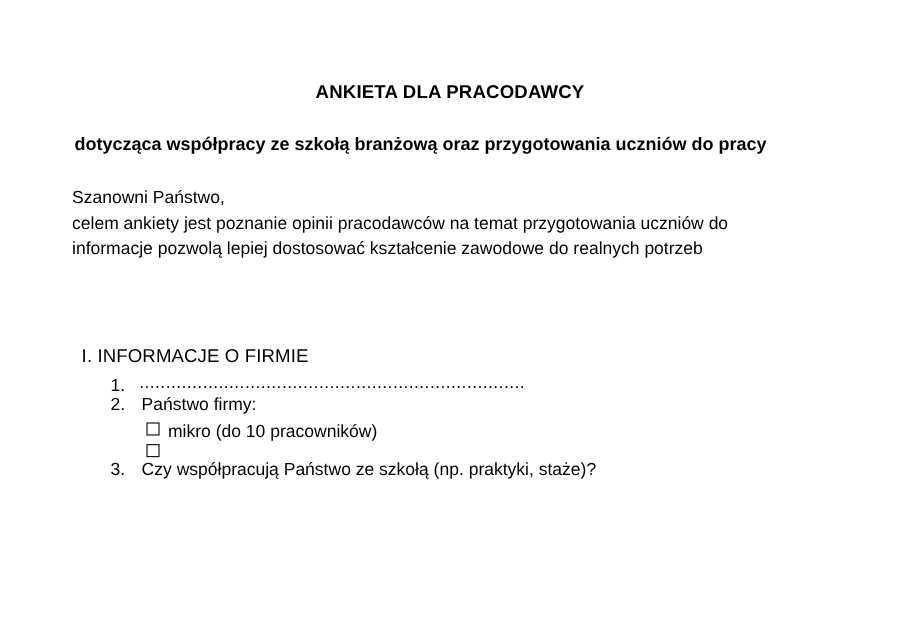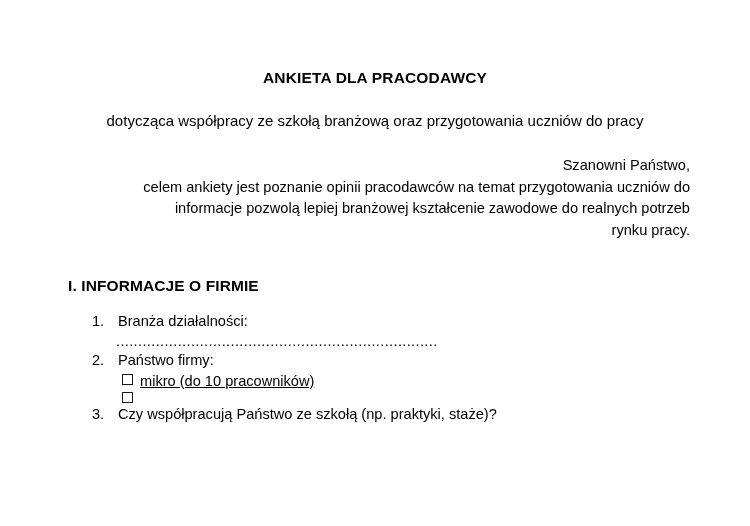--- a/index.html
+++ b/index.html
@@ -35,49 +35,48 @@
     font-weight: bold;
     letter-spacing: 0.15px;
     line-height: 20px;
   }
 
   .doc-subtitle {
     position: absolute;
     left: 62px;
     top: 97px;
     width: 626px;
-    text-align: center;
     font-size: 15px;
-    font-weight: normal;
+    font-weight: bold;
     line-height: 24px;
   }
 
   
   .intro {
     position: absolute;
     left: 60px;
     top: 155px;
     width: 630px;
-    text-align: right;
+    text-align: left;
     font-size: 14.6px;
     font-weight: normal;
     line-height: 21.5px;
   }
   .intro .line {
     display: block;
     white-space: nowrap;
   }
 
   
   .section-heading {
     position: absolute;
     left: 68px;
-    top: 260px;
+    top: 272px;
     font-size: 15.5px;
-    font-weight: bold;
+    font-weight: normal;
     letter-spacing: 0.1px;
     line-height: 20px;
   }
 
   
   .question-list {
     position: absolute;
     left: 86px;
     top: 311px;
     width: 620px;
@@ -119,21 +118,20 @@
     white-space: nowrap;
     font-size: 14.6px;
     line-height: 14px;
     letter-spacing: 0.35px;
     color: #000;
   }
 
   
   .options {
     padding-left: 36px;
-    text-decoration: underline;
   }
 
   .option {
     display: flex;
     align-items: baseline;
     font-size: 14.6px;
     line-height: 21.5px;
     white-space: nowrap;
   }
 
@@ -159,32 +157,30 @@
 
 <div class="page">
 
   <h1 class="doc-title">ANKIETA DLA PRACODAWCY</h1>
 
   <h2 class="doc-subtitle">dotycząca współpracy ze szkołą branżową oraz przygotowania uczniów do pracy</h2>
 
   <div class="intro">
     <span class="line">Szanowni Państwo,</span>
     <span class="line">celem ankiety jest poznanie opinii pracodawców na temat przygotowania uczniów do</span>
-    <span class="line">informacje pozwolą lepiej branżowej kształcenie zawodowe do realnych potrzeb</span>
-    <span class="line">rynku pracy.</span>
+    <span class="line">informacje pozwolą lepiej dostosować kształcenie zawodowe do realnych potrzeb</span>
   </div>
 
   <h3 class="section-heading">I. INFORMACJE O FIRMIE</h3>
 
   <div class="question-list">
 
     <div class="question">
       <div class="q-head">
         <span class="q-num">1.</span>
-        <span class="q-text">Branża działalności:</span>
       </div>
       <div class="dotted-line">..................................................................................................</div>
     </div>
 
     <div class="question">
       <div class="q-head">
         <span class="q-num">2.</span>
         <span class="q-text">Państwo firmy:</span>
       </div>
       <div class="options">

